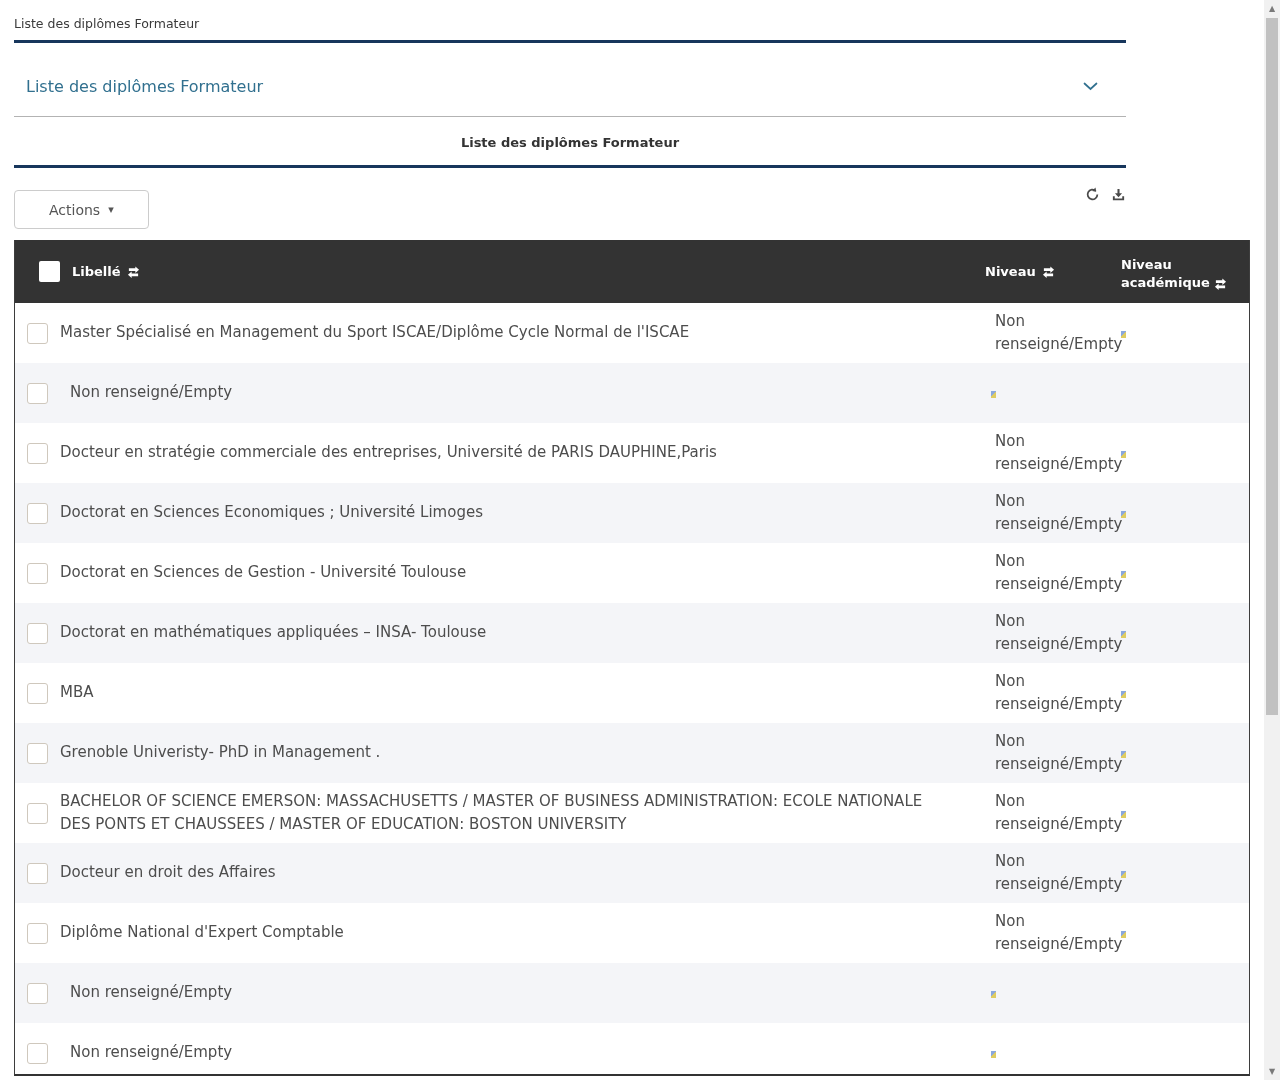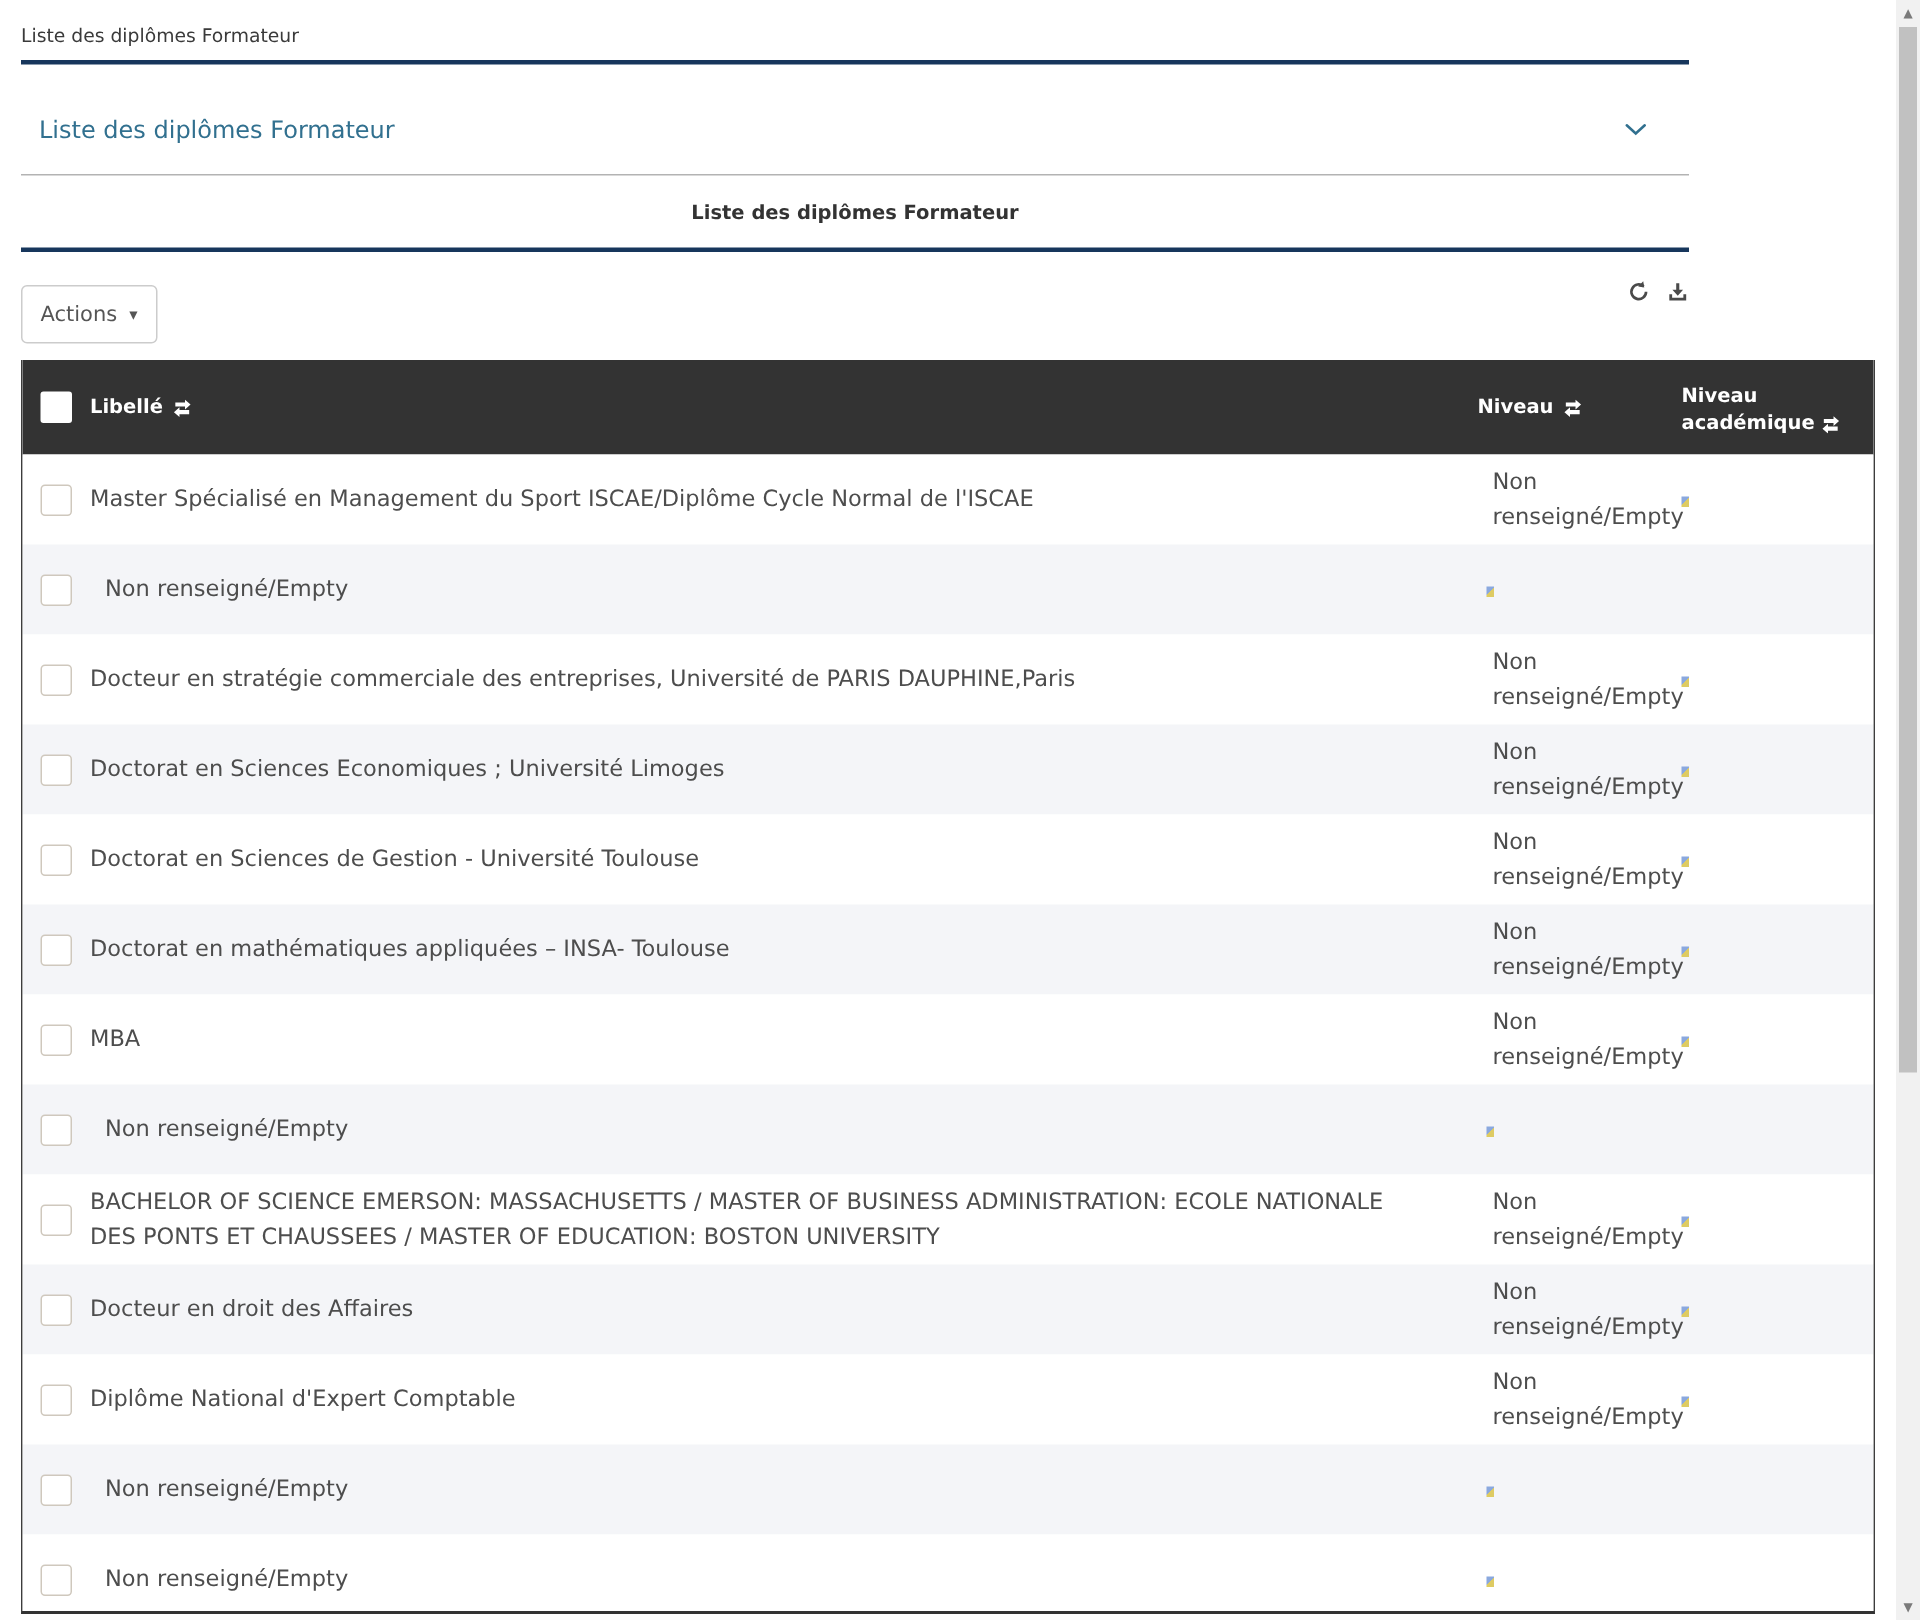--- a/index.html
+++ b/index.html
@@ -18,35 +18,35 @@
   .section-row{position:absolute;top:56px;left:0;width:100%;height:60px;
     display:flex;align-items:center;justify-content:space-between;cursor:pointer;}
   .section-title{font-size:16px;color:#31708f;padding-left:12px;}
   .chevron{padding-right:28px;display:flex;align-items:center;}
 
   .thin-divider{position:absolute;top:116px;left:0;width:100%;height:1px;background:#b3b3b3;}
 
   .center-title{position:absolute;top:135px;left:0;width:100%;text-align:center;
     font-size:13px;font-weight:bold;color:#333333;}
 
-  .actions-btn{position:absolute;top:190px;left:0;height:39px;padding:0 12px;
+  .actions-btn{position:absolute;top:190px;left:0;height:39px;padding:0 34px;
     background:#ffffff;border:1px solid #cccccc;border-radius:4px;
     font-size:14px;color:#555555;font-family:inherit;cursor:pointer;
     display:flex;align-items:center;gap:8px;}
   .caret{font-size:11px;color:#555;line-height:1;}
 
   .util-icons{position:absolute;top:187px;right:0;display:flex;gap:11px;align-items:center;}
   .util-icons .ic{width:15px;height:15px;display:block;cursor:pointer;}
 
   .dtable{position:absolute;top:240px;left:0;width:1236px;height:836px;box-sizing:border-box;
     border-left:1px solid #3d3d3d;border-right:1px solid #3d3d3d;border-bottom:2px solid #333;
     overflow:hidden;}
   .thead{height:63px;background:#333333;color:#ffffff;display:grid;
     grid-template-columns:45px 1fr 130px 134px;align-items:center;
-    font-weight:bold;font-size:13px;}
+    font-weight:bold;font-size:13px;padding-left:12px;}
   .thead .hcell{display:flex;align-items:center;gap:6px;}
   .thead .h-acad{display:block;padding:8px 8px 0 6px;line-height:1.4;align-self:start;margin-top:8px;}
   .sort-ic{flex:0 0 auto;vertical-align:middle;}
 
   .cb{width:21px;height:21px;border:1px solid #cfc8bd;border-radius:3px;
     background:#ffffff;margin-left:12px;display:block;cursor:pointer;box-sizing:border-box;}
   .cb-head{border:none;border-radius:2px;}
 
   .tbody .trow{display:grid;grid-template-columns:45px 1fr 130px 134px;
     min-height:60px;align-items:center;font-size:15px;color:#4d4d4d;background:#ffffff;}
@@ -232,20 +232,23 @@
     </div>
     <div class="cell c-acad">
       <span class="mini-img"></span>
     </div>
   </div>
 
   <div class="trow">
     <div class="cell">
       <span class="cb"></span>
     </div>
+    <div class="cell c-label">
+      <span>Grenoble Univeristy- PhD in Management .</span>
+    </div>
     <div class="cell c-niveau">
       <span>Non renseigné/Empty</span>
     </div>
     <div class="cell c-acad">
       <span class="mini-img"></span>
     </div>
   </div>
 
   <div class="trow">
     <div class="cell">

